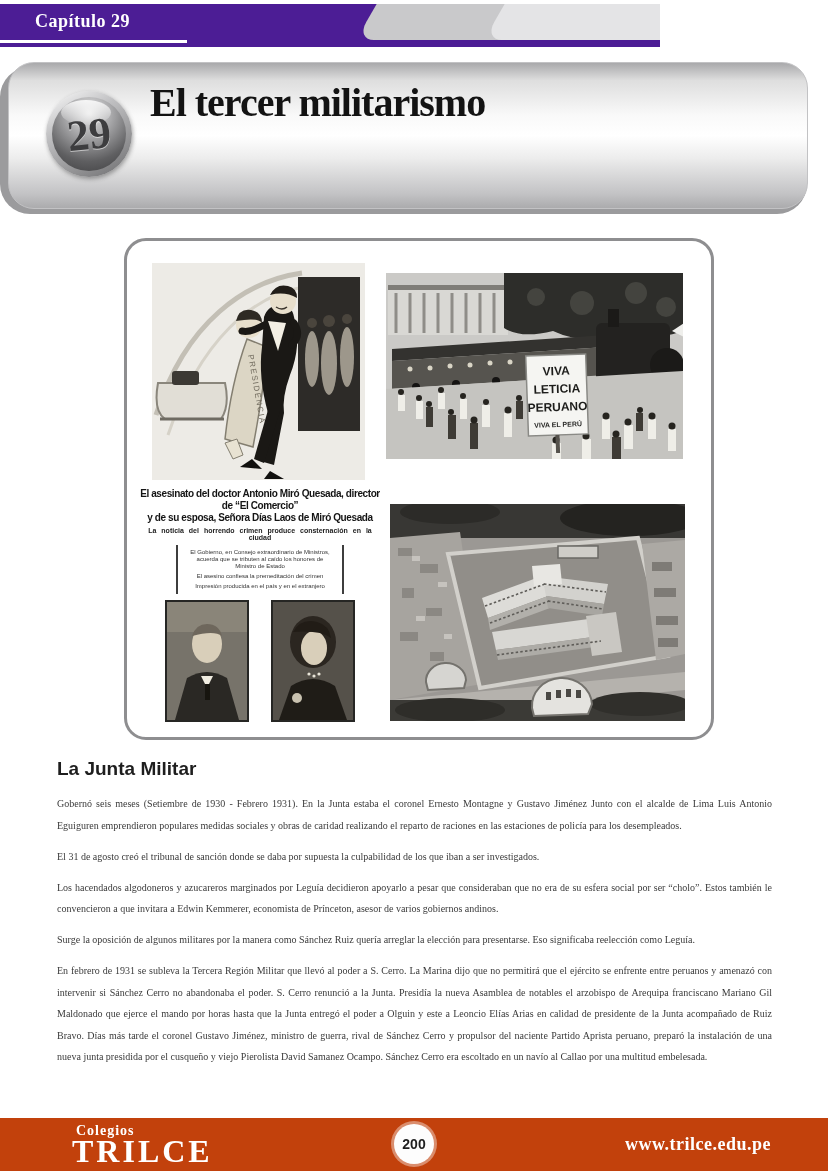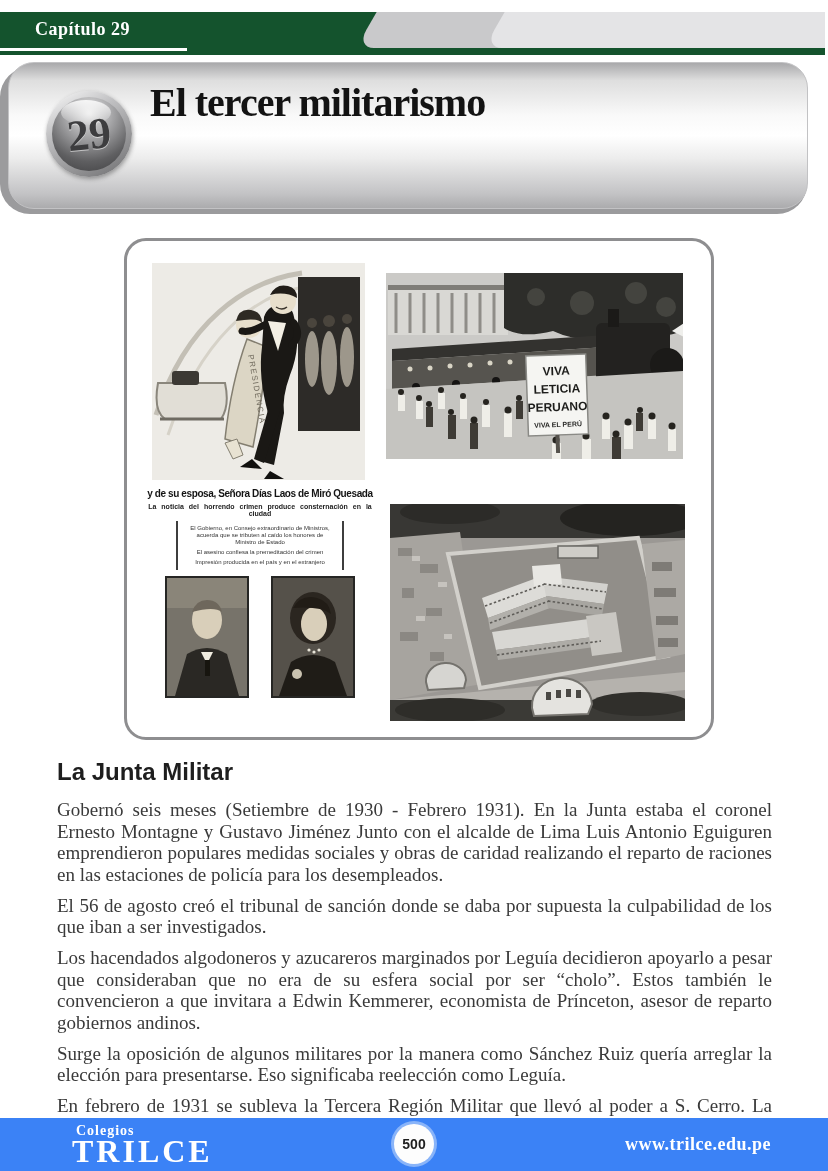--- a/index.html
+++ b/index.html
@@ -1,21 +1,21 @@
 <!DOCTYPE html>
 <html><head>
 <meta charset="utf-8">
 <style>
   html,body{margin:0;padding:0;}
   body{
     width:828px;height:1171px;position:relative;overflow:hidden;
     background:#ffffff;font-family:"Liberation Serif",serif;
   }
   
-  .header{position:absolute;left:0;top:12px;width:825px;height:43px;background:#14532d;overflow:hidden;}
+  .header{position:absolute;left:0;top:4px;width:660px;height:43px;background:#4c1d95;overflow:hidden;}
   .hdr-stripe{position:absolute;top:-6px;left:368px;right:-80px;height:42px;background:#c9c9cb;
     border-bottom-left-radius:18px;transform:skewX(-30deg);}
   .hdr-stripe-light{position:absolute;top:0;bottom:0;left:128px;right:0;background:#e4e4e6;border-bottom-left-radius:18px;}
   .chapter-label{position:absolute;left:35px;top:7px;color:#ffffff;font-weight:bold;font-size:18px;letter-spacing:.5px;}
   .hdr-rule{position:absolute;left:0;top:36px;width:187px;height:3px;background:#ffffff;}
   
   .banner-shadow{position:absolute;left:0;top:67px;width:807px;height:147px;background:#9b9b9d;border-radius:30px;}
   .banner{position:absolute;left:8px;top:62px;width:798px;height:145px;border-radius:26px;border:1px solid #c2c2c4;
     background:linear-gradient(180deg,#a9a9ab 0%,#dedede 12%,#f9f9f9 36%,#ffffff 50%,#ececec 66%,#c3c3c5 90%,#ababad 100%);}
   .chapter-badge{position:absolute;left:46px;top:91px;width:86px;height:86px;border-radius:50%;
@@ -39,24 +39,24 @@
   .np{position:absolute;left:8px;top:247px;width:250px;height:240px;background:#ffffff;
     font-family:"Liberation Sans",sans-serif;}
   .np-h1{font-weight:bold;font-size:10px;line-height:12px;letter-spacing:-.4px;text-align:center;color:#141414;}
   .np-sub{font-weight:bold;font-size:7px;text-align:center;margin-top:3px;word-spacing:3px;color:#222;}
   .np-briefs{width:148px;margin:4px auto 0;border-left:2px solid #3e3e3e;border-right:2px solid #3e3e3e;padding:1px 8px;}
   .np-brief{font-size:6px;line-height:7px;text-align:center;color:#333;margin:3px 0;}
   .np-photos{display:flex;justify-content:center;gap:22px;margin-top:6px;}
   .np-frame{border:2px solid #262624;background:#56524c;line-height:0;}
   
   .content{position:absolute;left:57px;top:758px;width:715px;}
-  .section-title{font-family:"Liberation Sans",sans-serif;font-weight:bold;font-size:24px;color:#1e1e1e;margin:0 0 13px 0;}
-  .content p{font-size:19px;line-height:21.5px;text-align:justify;color:#3a3a3a;margin:0 0 9.5px 0;}
-  
-  .footer{position:absolute;left:0;top:1118px;width:828px;height:53px;background:#3b82f6;}
+  .section-title{font-family:"Liberation Sans",sans-serif;font-weight:bold;font-size:19px;color:#1e1e1e;margin:0 0 13px 0;}
+  .content p{font-size:10px;line-height:21.5px;text-align:justify;color:#3a3a3a;margin:0 0 9.5px 0;}
+  
+  .footer{position:absolute;left:0;top:1118px;width:828px;height:53px;background:#c2410c;}
   .brand{position:absolute;left:72px;top:5px;color:#ffffff;}
   .brand-top{font-weight:bold;font-size:14px;letter-spacing:1px;margin-left:4px;line-height:15px;}
   .brand-name{font-weight:bold;font-size:32px;letter-spacing:3px;line-height:26px;}
   .page-badge{position:absolute;left:394px;top:6px;width:40px;height:40px;border-radius:50%;background:#fdfdfd;
     box-shadow:0 0 0 3px rgba(255,255,255,.4);display:flex;align-items:center;justify-content:center;
     font-family:"Liberation Sans",sans-serif;font-weight:bold;font-size:14px;color:#1f1f1f;}
   .website{position:absolute;right:57px;top:16px;color:#ffffff;font-weight:bold;font-size:18px;letter-spacing:.5px;}
 </style>
 </head>
 <body>
@@ -218,20 +218,21 @@
         <rect x="168" y="162" width="4" height="18" fill="#55524c"></rect>
         <text x="171" y="102" text-anchor="middle" font-family="Liberation Sans, sans-serif" font-size="12" font-weight="bold" fill="#1d1d1b">VIVA</text>
         <text x="171" y="120" text-anchor="middle" font-family="Liberation Sans, sans-serif" font-size="12" font-weight="bold" fill="#1d1d1b">LETICIA</text>
         <text x="171" y="138" text-anchor="middle" font-family="Liberation Sans, sans-serif" font-size="12" font-weight="bold" fill="#1d1d1b">PERUANO</text>
         <text x="171" y="154" text-anchor="middle" font-family="Liberation Sans, sans-serif" font-size="7" font-weight="bold" fill="#2a2a28">VIVA EL PERÚ</text>
       </g>
     </svg>
   </div>
 
   <div class="np">
+    <div class="np-h1">El asesinato del doctor Antonio Miró Quesada, director de “El Comercio”</div>
     <div class="np-h1">y de su esposa, Señora Días Laos de Miró Quesada</div>
     <div class="np-sub">La noticia del horrendo crimen produce consternación en la ciudad</div>
     <div class="np-briefs">
       <div class="np-brief">El Gobierno, en Consejo extraordinario de Ministros, acuerda que se tributen al caído los honores de Ministro de Estado</div>
       <div class="np-brief">El asesino confiesa la premeditación del crimen</div>
       <div class="np-brief">Impresión producida en el país y en el extranjero</div>
     </div>
     <div class="np-photos">
       <div class="np-frame">
         <svg width="80" height="118" viewBox="0 0 80 118" xmlns="http://www.w3.org/2000/svg">
@@ -326,28 +327,28 @@
           <rect x="186" y="186" width="5" height="8"></rect>
       </g>
       <path d="M36,178 a20,18 0 0 1 40,-2 l-2,8 -36,2 z" fill="#d6d5d1" stroke="#74726d" stroke-width="2"></path>
     </svg>
   </div>
 </div>
 
 <div class="content">
   <h2 class="section-title">La Junta Militar</h2>
   <p>Gobernó seis meses (Setiembre de 1930 - Febrero 1931). En la Junta estaba el coronel Ernesto Montagne y Gustavo Jiménez Junto con el alcalde de Lima Luis Antonio Eguiguren emprendieron populares medidas sociales y obras de caridad realizando el reparto de raciones en las estaciones de policía para los desempleados.</p>
-  <p>El 56 de agosto creó el tribunal de sanción donde se daba por supuesta la culpabilidad de los que iban a ser investigados.</p>
-  <p>Los hacendados algodoneros y azucareros marginados por Leguía decidieron apoyarlo a pesar que consideraban que no era de su esfera social por ser “cholo”. Estos también le convencieron a que invitara a Edwin Kemmerer, economista de Prínceton, asesor de reparto gobiernos andinos.</p>
+  <p>El 31 de agosto creó el tribunal de sanción donde se daba por supuesta la culpabilidad de los que iban a ser investigados.</p>
+  <p>Los hacendados algodoneros y azucareros marginados por Leguía decidieron apoyarlo a pesar que consideraban que no era de su esfera social por ser “cholo”. Estos también le convencieron a que invitara a Edwin Kemmerer, economista de Prínceton, asesor de varios gobiernos andinos.</p>
   <p>Surge la oposición de algunos militares por la manera como Sánchez Ruiz quería arreglar la elección para presentarse. Eso significaba reelección como Leguía.</p>
   <p>En febrero de 1931 se subleva la Tercera Región Militar que llevó al poder a S. Cerro. La Marina dijo que no permitirá que el ejército se enfrente entre peruanos y amenazó con intervenir si Sánchez Cerro no abandonaba el poder. S. Cerro renunció a la Junta. Presidía la nueva Asamblea de notables el arzobispo de Arequipa franciscano Mariano Gil Maldonado que ejerce el mando por horas hasta que la Junta entregó el poder a Olguin y este a Leoncio Elías Arias en calidad de presidente de la Junta acompañado de Ruiz Bravo. Días más tarde el coronel Gustavo Jiménez, ministro de guerra, rival de Sánchez Cerro y propulsor del naciente Partido Aprista peruano, preparó la instalación de una nueva junta presidida por el cusqueño y viejo Pierolista David Samanez Ocampo. Sánchez Cerro era escoltado en un navío al Callao por una multitud embelesada.</p>
 </div>
 
 <div class="footer">
   <div class="brand">
     <div class="brand-top">Colegios</div>
     <div class="brand-name">TRILCE</div>
   </div>
   <div class="page-badge">
-    <span>500</span>
+    <span>200</span>
   </div>
   <div class="website">www.trilce.edu.pe</div>
 </div>
 
 </body></html>

